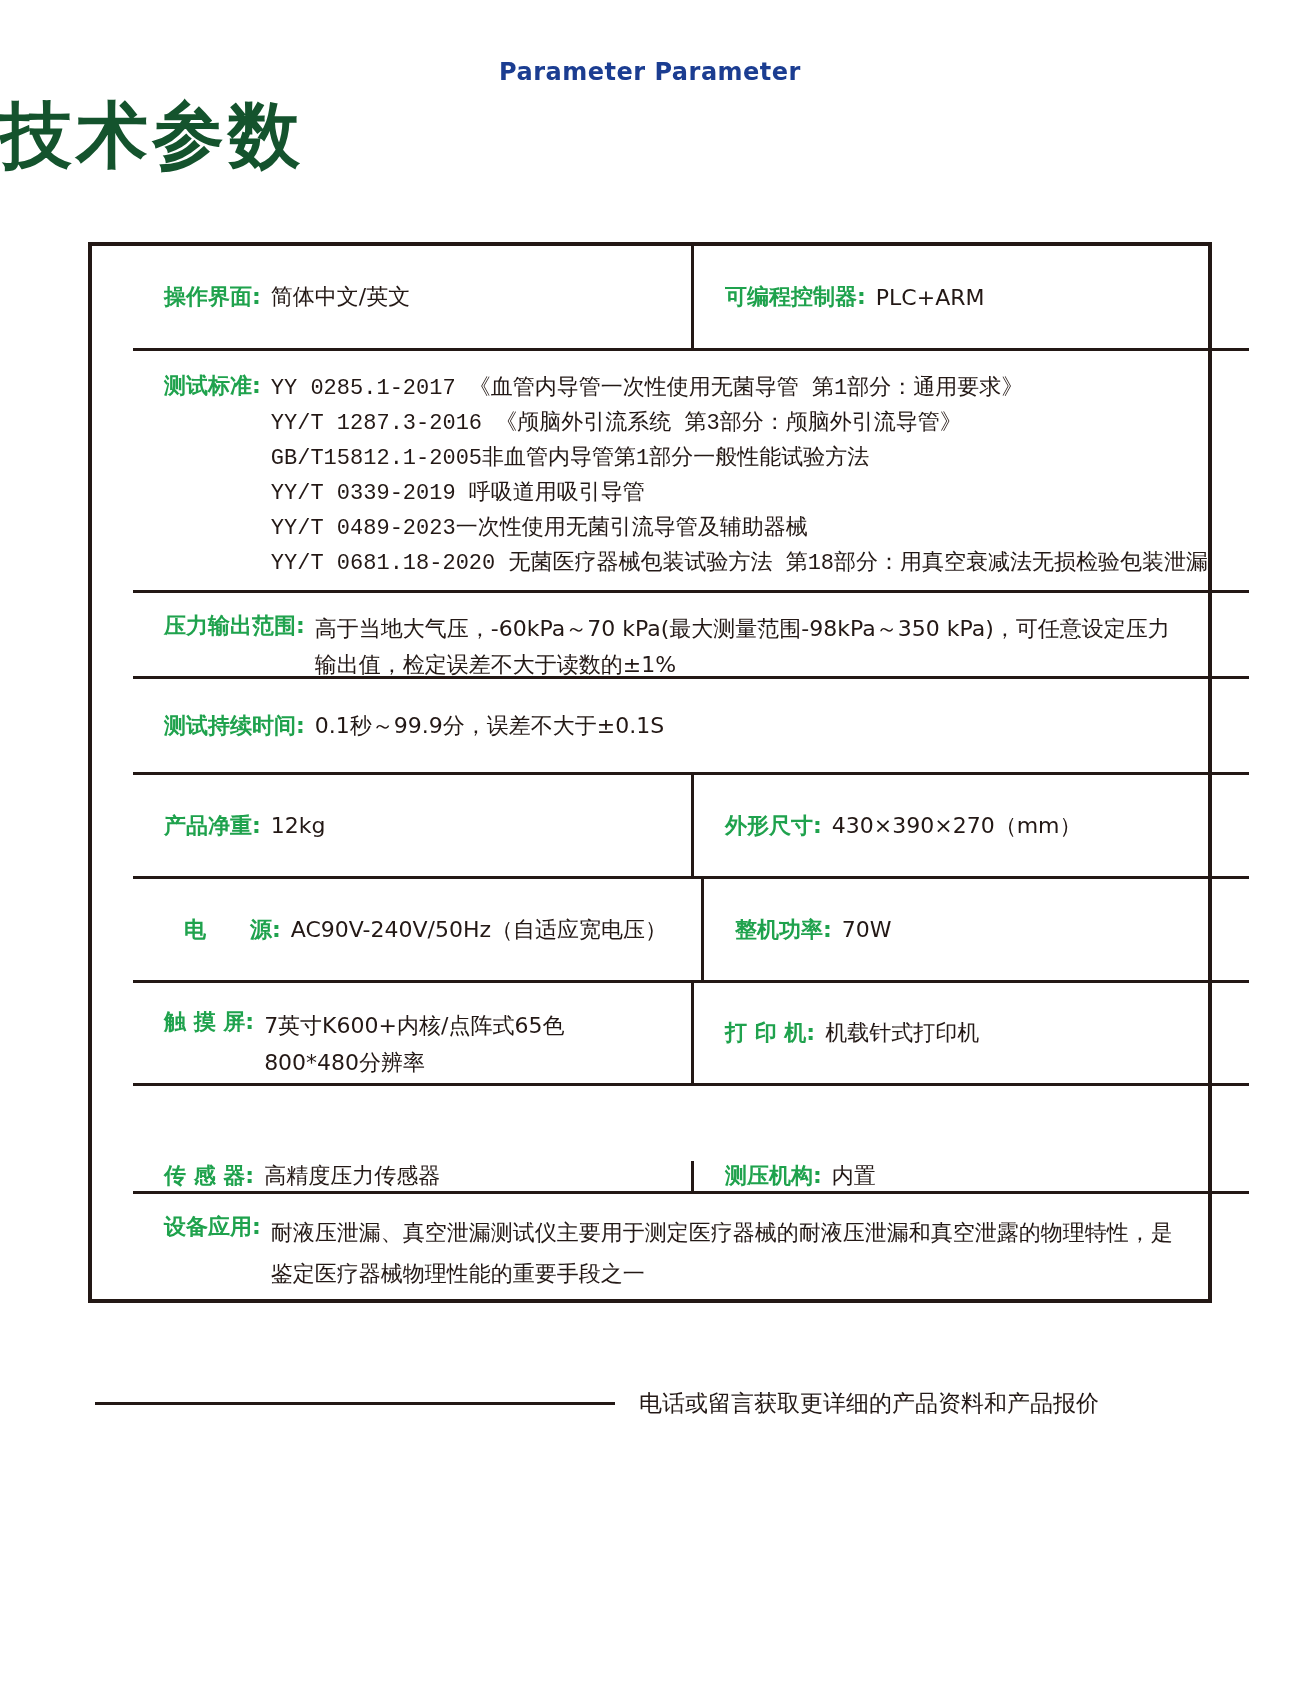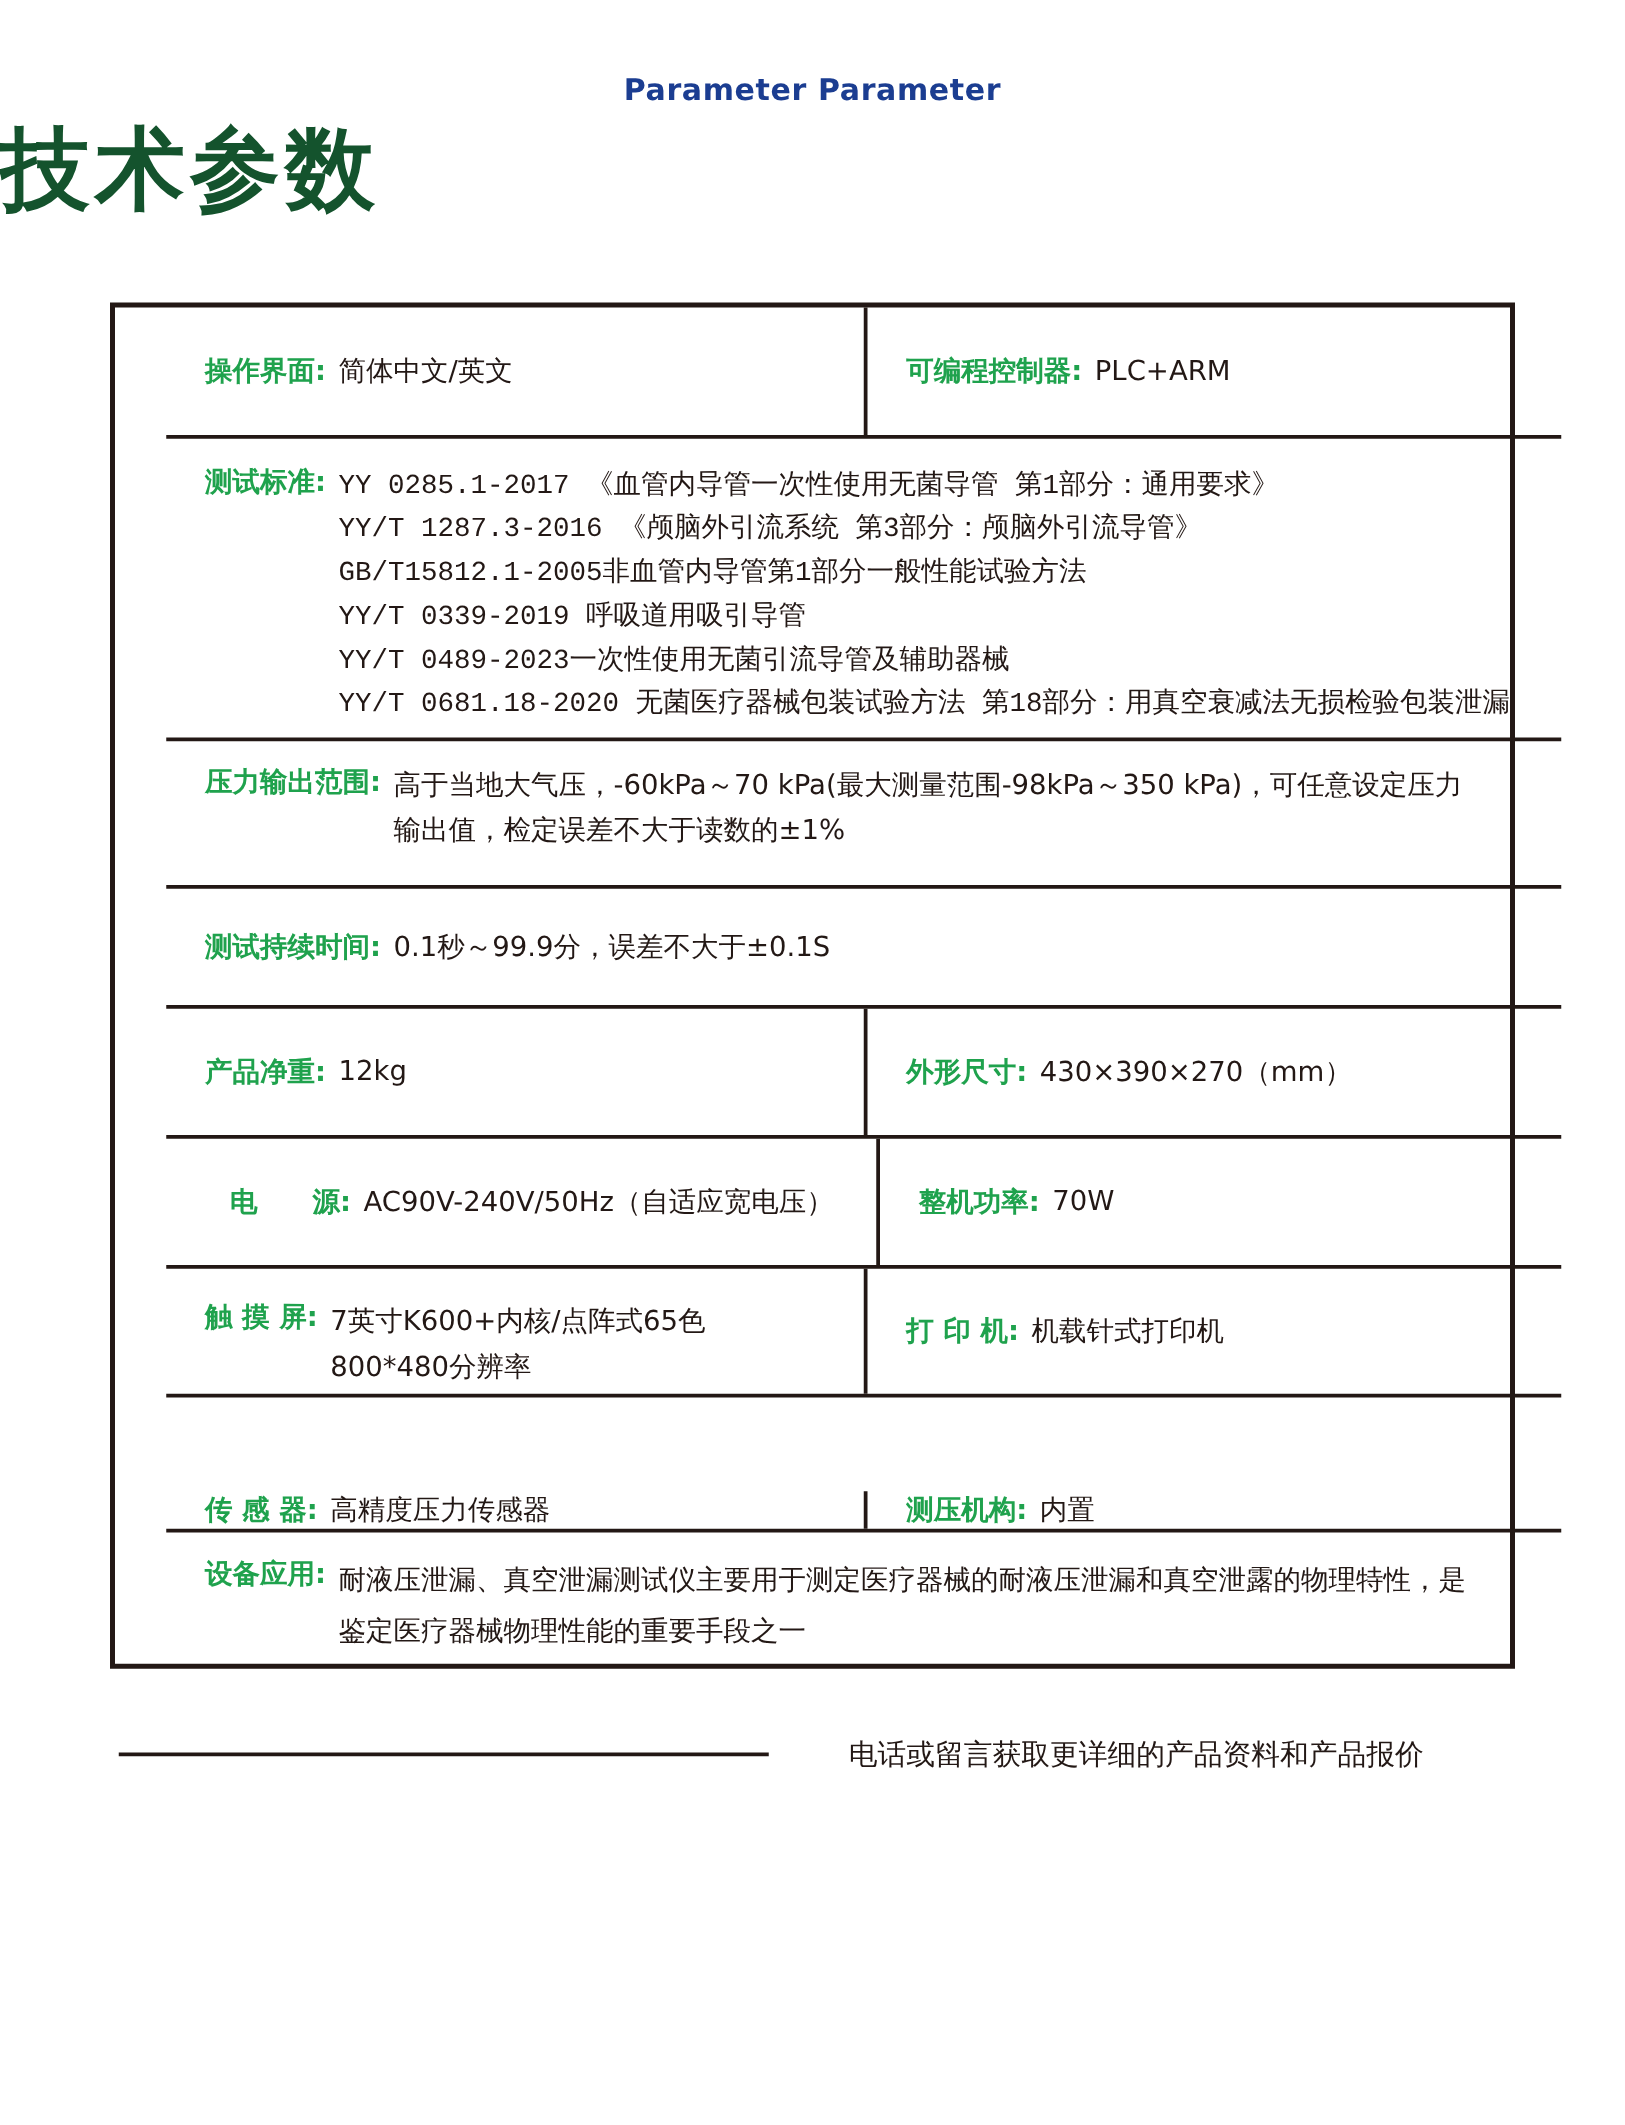--- a/index.html
+++ b/index.html
@@ -25,37 +25,37 @@
   .v-top { align-items:flex-start; }
 
   .lbl { font-weight:bold; color:#1fa24d; font-size:22px; white-space:pre-wrap; flex:0 0 auto; }
   .val { font-size:22px; color:#231815; margin-left:10px; }
   .val .line { white-space:pre-wrap; }
 
   .r1 { height:102px; }
   .r2 { height:242px; }
   .r2 .cell { padding-top:20px; }
   .r2 .val .line { line-height:35px;font-family:Liberation Mono, monospace; }
-  .r3 { height:118px; }
+  .r3 { height:86px; }
   .r3 .cell { padding-top:18px; }
   .r3 .val .line { line-height:36px; }
   .r4 { height:96px; }
   .r5 { height:104px; }
   .r6 { height:104px;padding-left:20px; }
   .r7 { height:103px; }
   .r7 .cell.left { padding-top:24px; }
   .r7 .val .line { line-height:37px; }
   .r8 { height:108px;align-items:flex-end; }
   .r9 { height:108px; }
   .r9 .cell { padding-top:18px; }
   .r9 .val .line { line-height:41px; }
 
   
   .footer { position:absolute; top:1388px; left:95px; width:1040px;
-            display:flex; align-items:center;gap:40px; }
+            display:flex; align-items:center; }
   .footer-rule { flex:0 0 520px; height:3px; background:#231815; }
   .footer-text { margin-left:24px; font-size:23px; font-weight:500; color:#231815; white-space:nowrap; }
 </style>
 </head>
 <body>
 
 <div class="page">
 
   <div class="subtitle">Parameter Parameter</div>
   <div class="main-title">技术参数</div>

